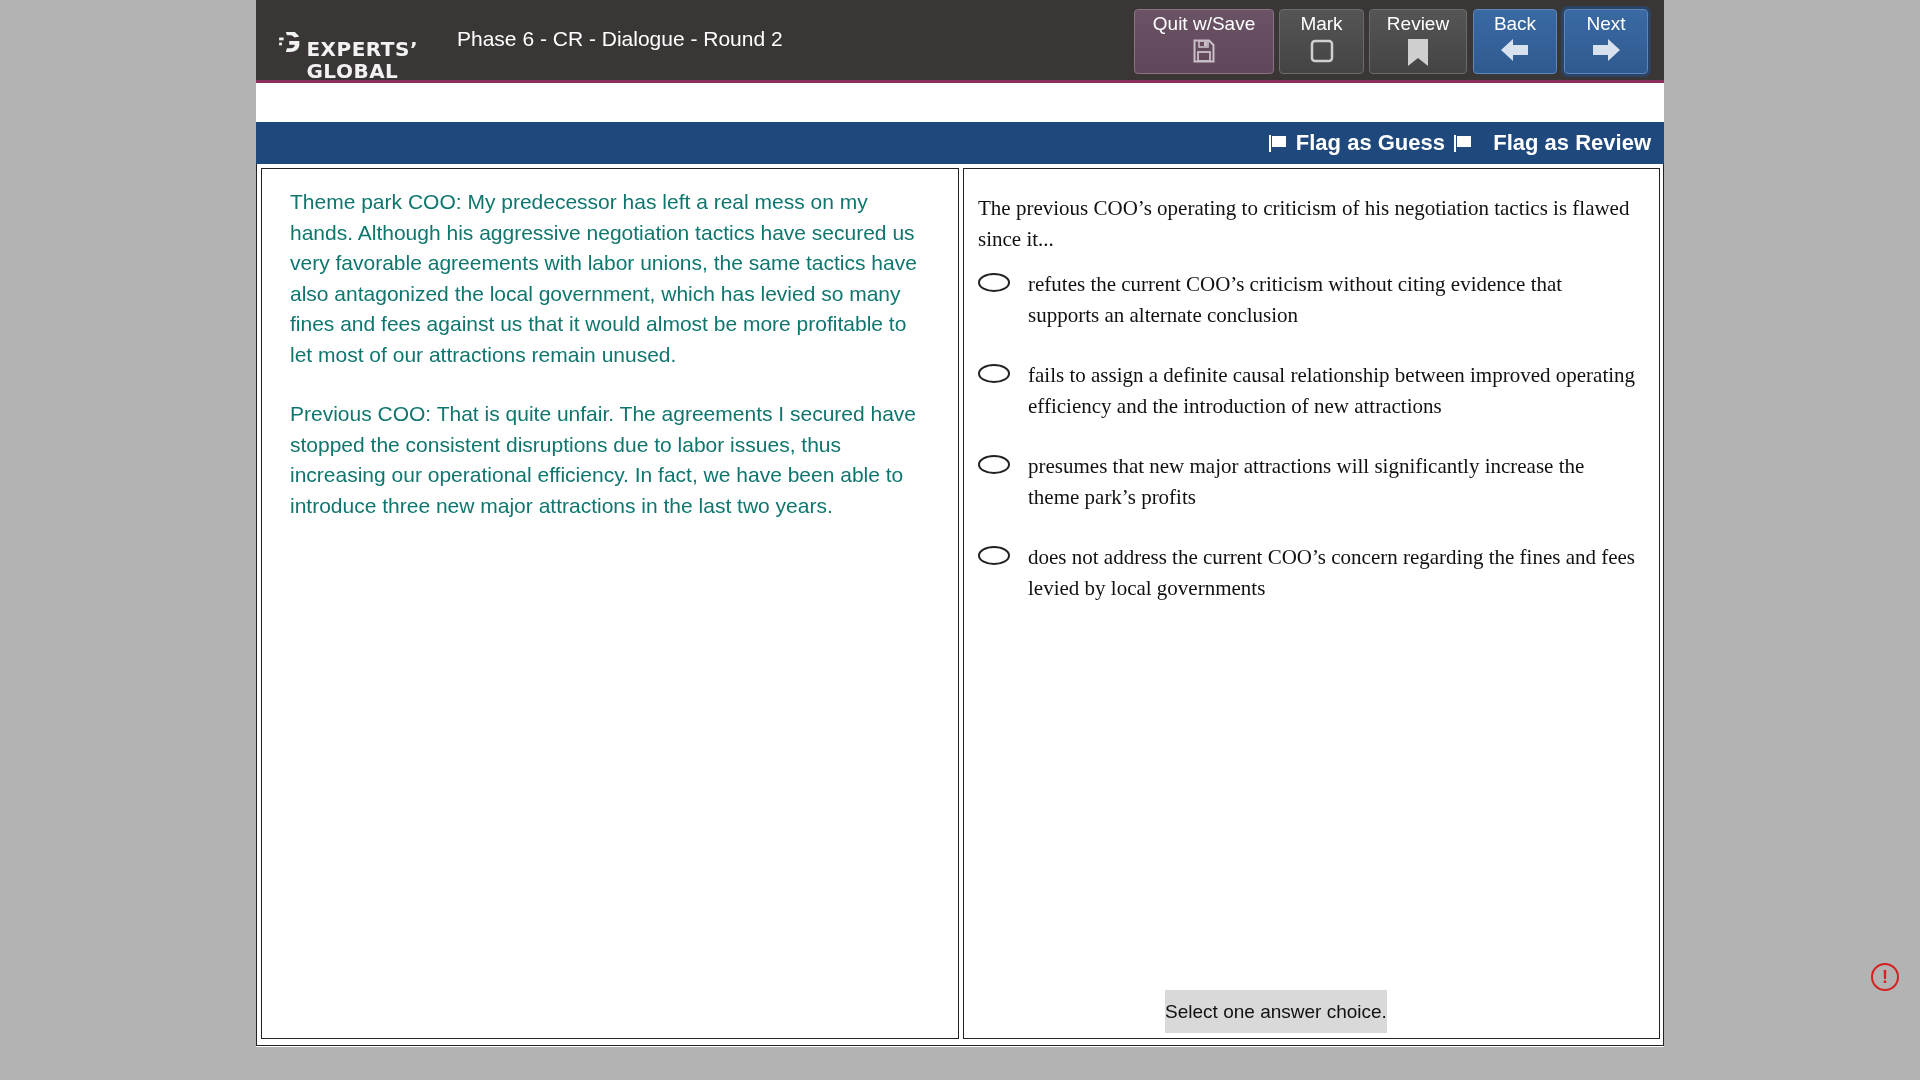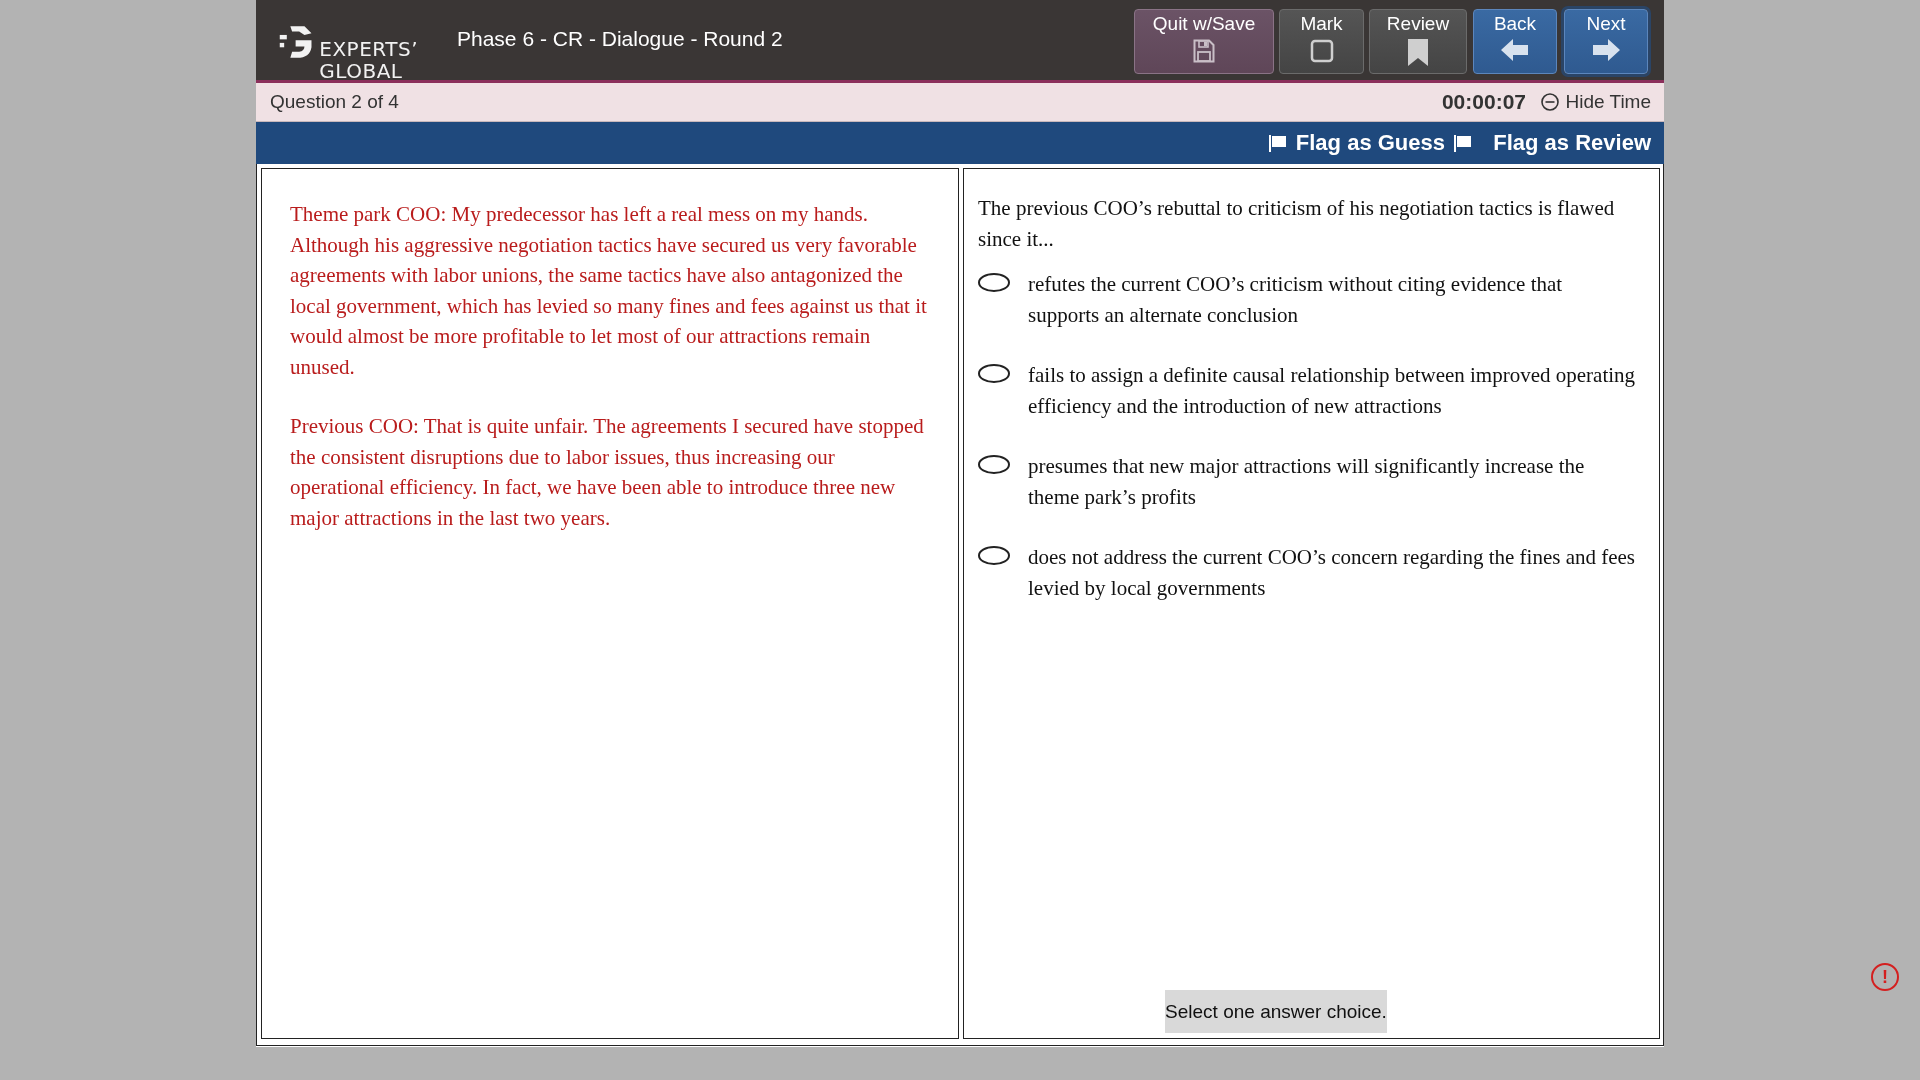--- a/index.html
+++ b/index.html
@@ -1,21 +1,21 @@
 <!DOCTYPE html>
 <html><head>
 <meta charset="utf-8">
 <style>
   html, body { margin:0; padding:0; }
   body { width:1920px; height:1080px; background:#b3b3b3; position:relative; overflow:hidden; font-family:"Liberation Sans", sans-serif; }
   .app { position:absolute; left:256px; top:0; width:1408px; height:1047px; background:#fff; }
   .header { position:absolute; left:0; top:0; width:1408px; height:80px; background:#3a3635; border-bottom:3px solid #8b2f5b; }
   .logo { position:absolute; left:22px; top:18px; width:140px; height:48px; display:flex; align-items:center; }
   .logo svg { width:38px; height:44px; }
-  .logo-text { margin-left:6px; color:#f2f2f2; font-weight:normal; font-size:20px; line-height:22px; letter-spacing:0.5px; font-family:"DejaVu Sans", sans-serif;margin-top:36px; }
+  .logo-text { margin-left:6px; color:#f2f2f2; font-weight:bold; font-size:20px; line-height:22px; letter-spacing:0.5px; font-family:"DejaVu Sans", sans-serif;margin-top:36px; }
   .title { position:absolute; left:201px; top:27px; color:#fff; font-size:21px; }
   .btn { position:absolute; top:9px; height:65px; border:1px solid #6b6b6b; border-radius:4px; color:#fff; font-size:19px; text-align:center; box-sizing:border-box; background:linear-gradient(#555,#444); }
   .btn .lbl { display:block; margin-top:3px; }
   .btn .ico { display:block; margin:4px auto 0; }
   .btn.quit { left:878px; width:140px; background:linear-gradient(#6b5366,#5f4658); border-color:#8a7386; }
   .btn.mark { left:1023px; width:85px; }
   .btn.review { left:1113px; width:98px; }
   .btn.back { left:1217px; width:84px; background:linear-gradient(#3a6aa3,#2f5a90); border-color:#5c86bc; }
   .btn.next { left:1308px; width:84px; background:linear-gradient(#3a6aa3,#2f5a90); border-color:#5c86bc; box-shadow:0 0 0 3px #2a4466; }
   .infobar { position:absolute; left:0; top:83px; width:1408px; height:38px; background:#f0e1e4; border-bottom:1px solid #c8b8bb; }
@@ -25,21 +25,21 @@
   .hidetime svg { margin-right:5px; }
   .flagbar { position:absolute; left:0; top:122px; width:1408px; height:42px; background:#1f497d; }
   .flag { position:absolute; top:8px; color:#fff; font-size:22px; font-weight:bold; display:flex; align-items:center; }
   .flag svg { margin-right:8px; }
   .flag.guess { right:219px; }
   .flag.review { right:13px;gap:12px; }
   .outer { position:absolute; left:0; top:164px; width:1406px; height:881px; border:1px solid #222; border-top:none; }
   .panel { position:absolute; top:4px; height:871px; border:1px solid #222; box-sizing:border-box; background:#fff; }
   .panel.left { left:4px; width:698px; }
   .panel.right { left:706px; width:697px; }
-  .passage { position:absolute; left:28px; top:30px; width:640px; font-family:Liberation Serif, serif; font-size:21px; line-height:30.5px; color:#b91c1c; }
+  .passage { position:absolute; left:28px; top:18px; width:640px; font-family:Liberation Sans, sans-serif; font-size:21px; line-height:30.5px; color:#0f766e; }
   .passage p { margin:0 0 29px 0; }
   .stem { position:absolute; left:14px; top:24px; width:660px; font-family:"Liberation Serif", serif; font-size:21px; line-height:30.5px; color:#111; }
   .choices { position:absolute; left:14px; top:100px; width:660px; }
   .choice { display:flex; align-items:flex-start; margin-bottom:30px; cursor:pointer; }
   .radio { width:32px; height:19px; border:2px solid #222; border-radius:50%; box-sizing:border-box; margin-top:4px; flex:none; }
   .ctext { margin-left:18px; font-family:"Liberation Serif", serif; font-size:21px; line-height:30.5px; color:#111; }
   .selectmsg { position:absolute; left:201px; top:821px; width:222px; height:43px; background:#d9d9d9; color:#111; font-size:19px; display:flex; align-items:center; justify-content:center;text-align:center; }
   .alert { position:absolute; left:1871px; top:963px; width:24px; height:24px; border:2px solid #d42020; border-radius:50%; color:#d42020; font-weight:bold; font-size:18px; text-align:center; line-height:24px; }
 </style>
 </head>
@@ -89,31 +89,20 @@
       </svg>
     </div>
     <div class="btn next">
       <span class="lbl">Next</span>
       <svg class="ico" width="28" height="22" viewBox="0 0 28 22">
         <path d="M28 11 L16 0 V6 H1 V16 H16 V22 Z" fill="#d8e2ee"></path>
       </svg>
     </div>
   </div>
 
-  <div class="infobar">
-    <div class="qnum">Question 2 of 4</div>
-    <div class="timer">00:00:07</div>
-    <div class="hidetime">
-      <svg width="20" height="20" viewBox="0 0 20 20">
-        <circle cx="10" cy="10" r="8" fill="none" stroke="#333" stroke-width="1.6"></circle>
-        <line x1="5.5" y1="10" x2="14.5" y2="10" stroke="#333" stroke-width="1.6"></line>
-      </svg>
-      <span>Hide Time</span>
-    </div>
-  </div>
 
   <div class="flagbar">
     <div class="flag guess">
       <svg width="20" height="20" viewBox="0 0 20 20">
         <rect x="1" y="2" width="2" height="17" fill="#fff"></rect>
         <path d="M4 3 H18 V14 H4 Z" fill="#fff"></path>
       </svg>
       <span>Flag as Guess</span>
     </div>
     <div class="flag review">
@@ -126,21 +115,21 @@
   </div>
 
   <div class="outer">
     <div class="panel left">
       <div class="passage">
         <p>Theme park COO: My predecessor has left a real mess on my hands. Although his aggressive negotiation tactics have secured us very favorable agreements with labor unions, the same tactics have also antagonized the local government, which has levied so many fines and fees against us that it would almost be more profitable to let most of our attractions remain unused.</p>
         <p>Previous COO: That is quite unfair. The agreements I secured have stopped the consistent disruptions due to labor issues, thus increasing our operational efficiency. In fact, we have been able to introduce three new major attractions in the last two years.</p>
       </div>
     </div>
     <div class="panel right">
-      <div class="stem">The previous COO’s rebuttal to criticism of his negotiation tactics is flawed since it...</div>
+      <div class="stem">The previous COO’s operating to criticism of his negotiation tactics is flawed since it...</div>
       <div class="choices">
         <div class="choice">
           <span class="radio"></span>
           <span class="ctext">refutes the current COO’s criticism without citing evidence that supports an alternate conclusion</span>
         </div>
         <div class="choice">
           <span class="radio"></span>
           <span class="ctext">fails to assign a definite causal relationship between improved operating efficiency and the introduction of new attractions</span>
         </div>
         <div class="choice">

